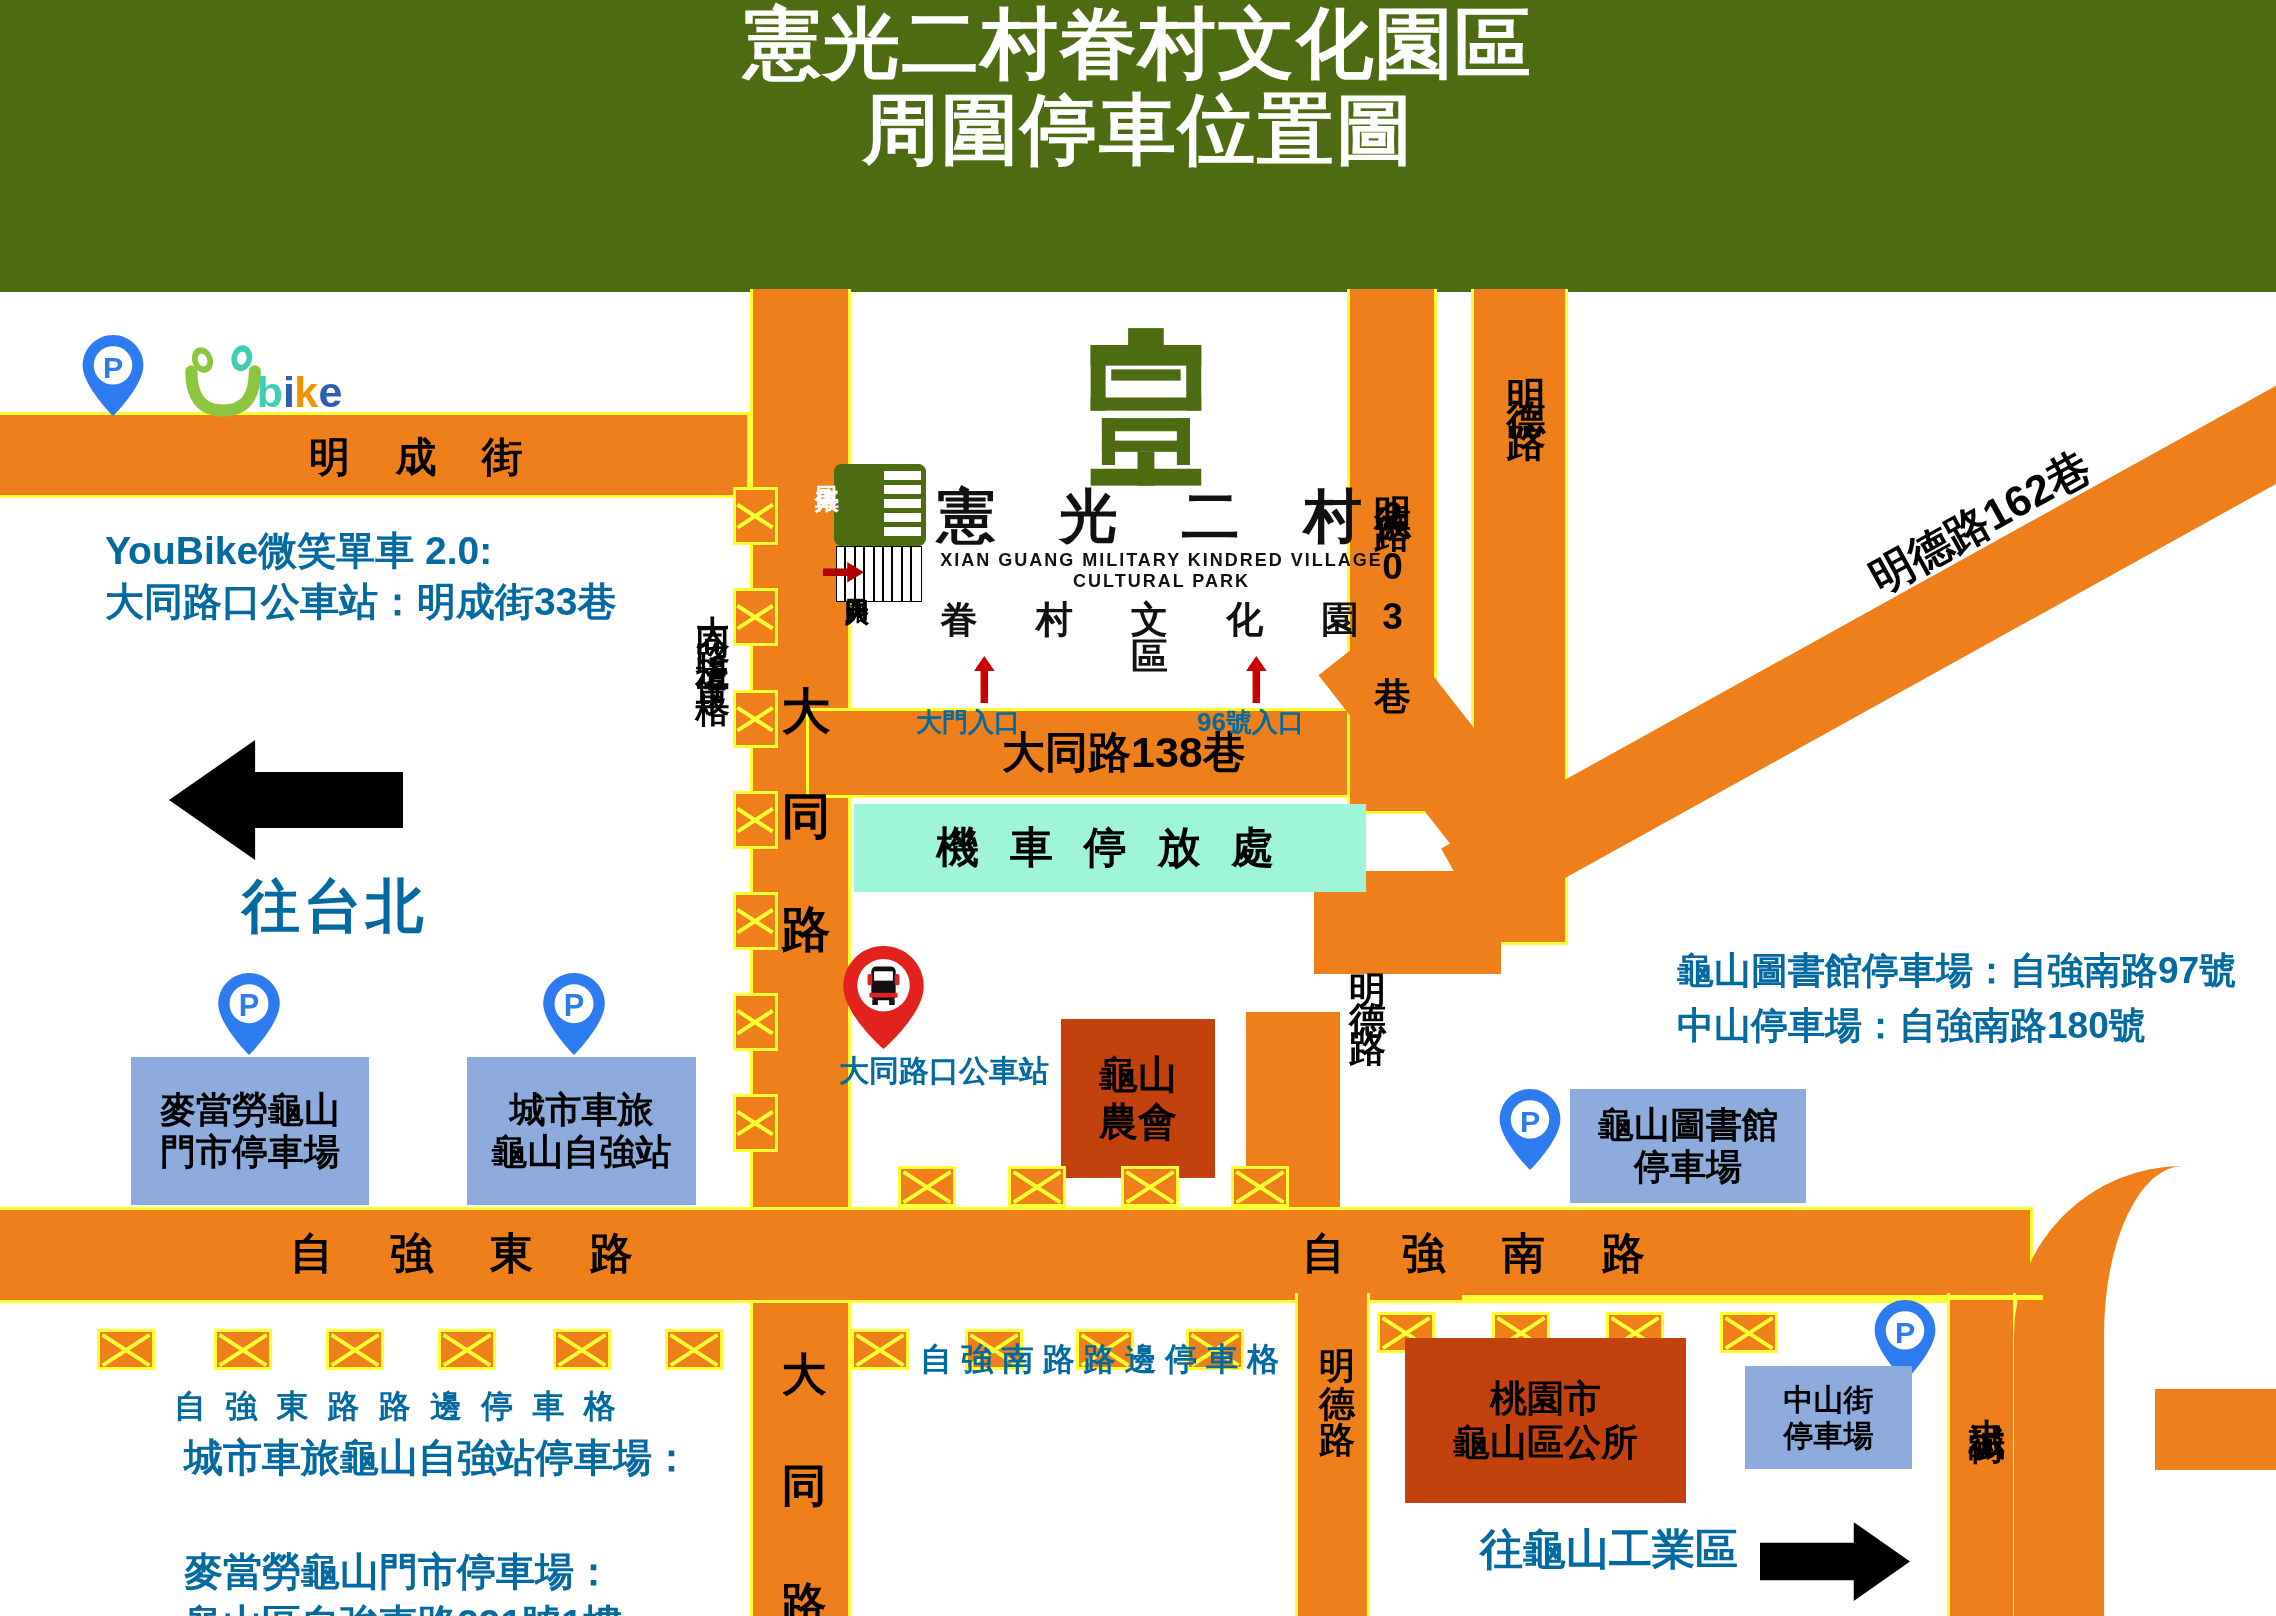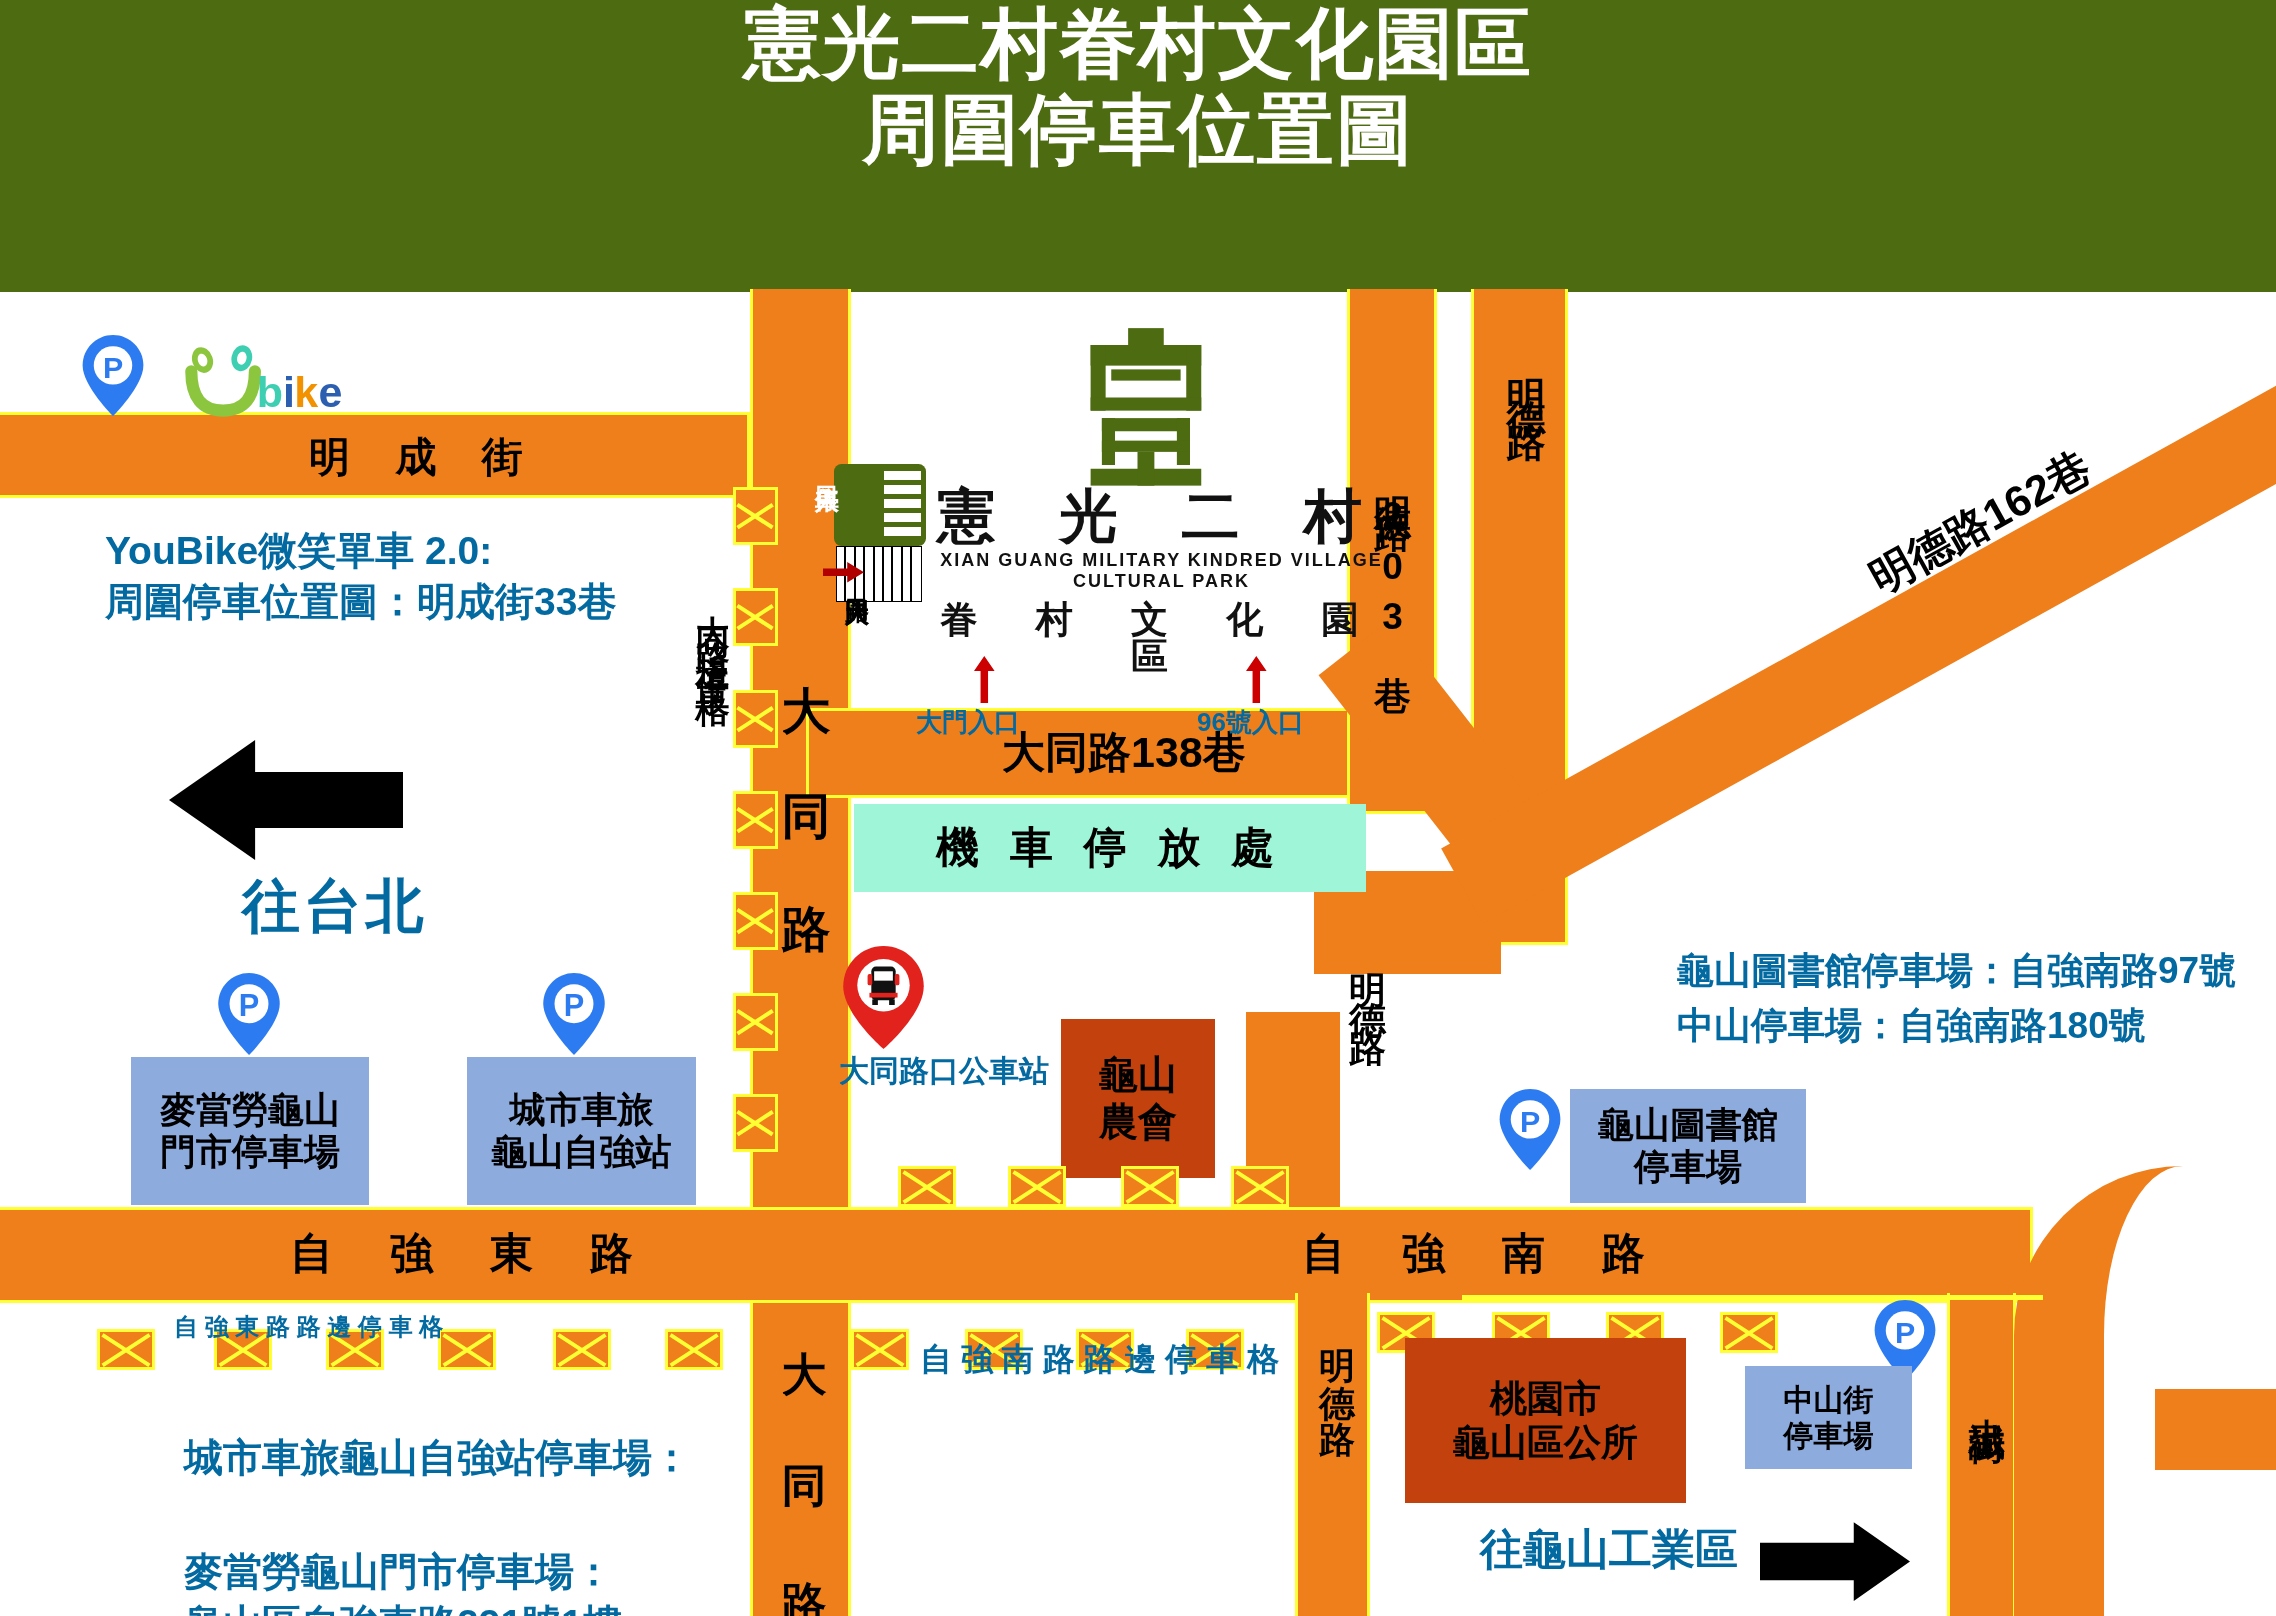--- a/index.html
+++ b/index.html
@@ -149,21 +149,21 @@
       <ellipse cx="80" cy="14" rx="5" ry="7" fill="#ffffff" transform="rotate(12 80 14)"></ellipse>
       <path d="M26 28 Q26 70 60 70 Q94 70 94 28" stroke="#8cc63f" stroke-width="13" fill="none" stroke-linecap="round"></path>
       <text x="96" y="66" font-size="46" font-weight="bold" fill="#3ecfb2" font-family="Liberation Sans, sans-serif">b</text>
       <text x="124" y="66" font-size="46" font-weight="bold" fill="#2d5fb0" font-family="Liberation Sans, sans-serif">i</text>
       <text x="136" y="66" font-size="46" font-weight="bold" fill="#f39200" font-family="Liberation Sans, sans-serif">k</text>
       <text x="162" y="66" font-size="46" font-weight="bold" fill="#2d5fb0" font-family="Liberation Sans, sans-serif">e</text>
     </svg>
   </div>
 
   <div class="textblk" style="left:105px;top:525px;font-size:39px;">YouBike微笑單車 2.0:</div>
-  <div class="textblk" style="left:105px;top:576px;font-size:39px;">周圍停車位置圖：明成街33巷</div>
+  <div class="textblk" style="left:105px;top:576px;font-size:39px;">大同路口公車站：明成街33巷</div>
 
   <div class="bigarrow" style="left:169px;top:740px;">
     <svg width="234" height="120" viewBox="0 0 250 128">
       <polygon points="0,64 92,0 92,34 250,34 250,94 92,94 92,128" fill="#000"></polygon>
     </svg>
   </div>
   <div class="textblk" style="left:242px;top:867px;font-size:58px;letter-spacing:3.7px;">往台北</div>
 
   <div class="ppin" style="left:217px;top:973px;width:64px;height:82px;">
     <svg viewBox="0 0 60 80">
@@ -322,21 +322,21 @@
     </div>
   </div>
 
   <div class="stall" style="left:97px;top:1329px;width:58px;height:41px;"></div>
   <div class="stall" style="left:214px;top:1329px;width:58px;height:41px;"></div>
   <div class="stall" style="left:326px;top:1329px;width:58px;height:41px;"></div>
   <div class="stall" style="left:438px;top:1329px;width:58px;height:41px;"></div>
   <div class="stall" style="left:553px;top:1329px;width:58px;height:41px;"></div>
   <div class="stall" style="left:665px;top:1329px;width:58px;height:41px;"></div>
 
-  <div class="textblk" style="left:174px;top:1311px;font-size:24px;">自 強 東 路 路 邊 停 車 格</div>
+  <div class="textblk" style="left:174px;top:1387px;font-size:32px;font-family:Liberation Mono, monospace;">自 強 東 路 路 邊 停 車 格</div>
 
   <div class="stall" style="left:851px;top:1329px;width:58px;height:41px;"></div>
   <div class="stall" style="left:965px;top:1329px;width:58px;height:41px;"></div>
   <div class="stall" style="left:1076px;top:1329px;width:58px;height:41px;"></div>
   <div class="stall" style="left:1186px;top:1329px;width:58px;height:41px;"></div>
 
   <div class="textblk" style="left:920px;top:1338px;font-size:32px;">自 強 南 路 路 邊 停 車 格</div>
 
   <div class="stall" style="left:1377px;top:1312px;width:58px;height:41px;"></div>
   <div class="stall" style="left:1492px;top:1312px;width:58px;height:41px;"></div>

